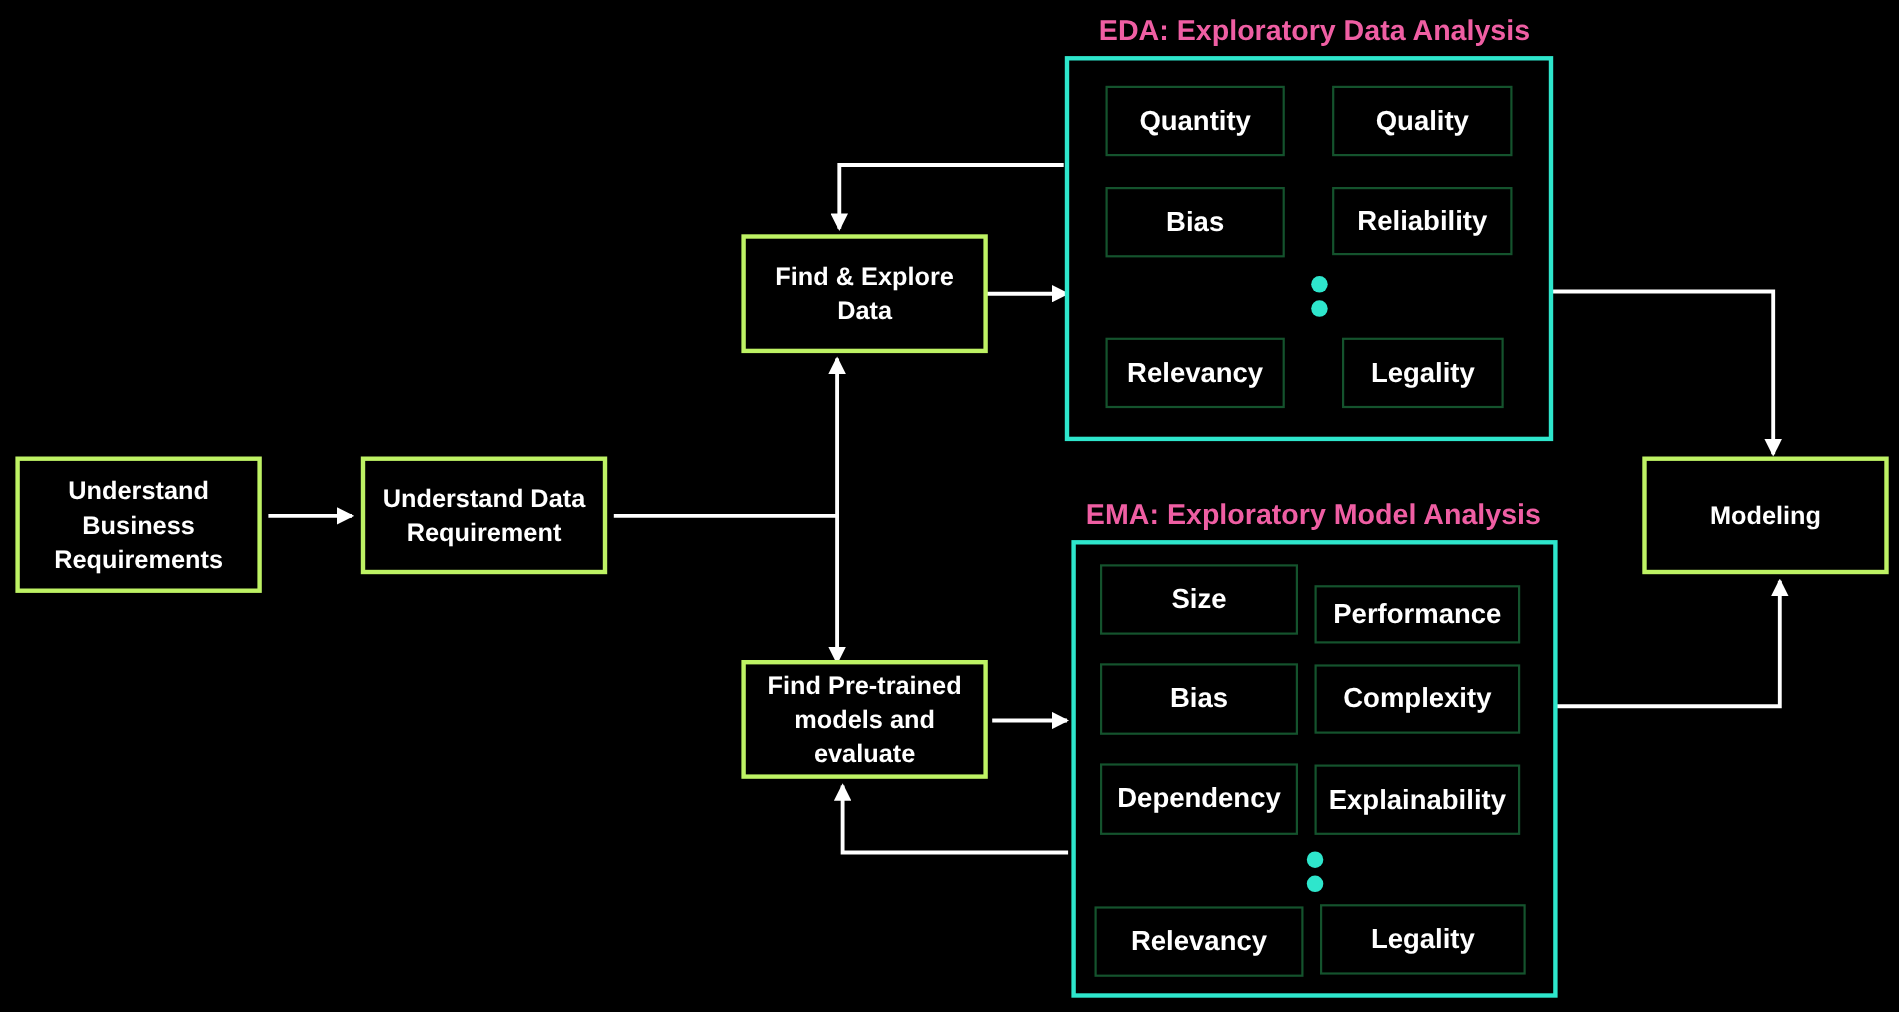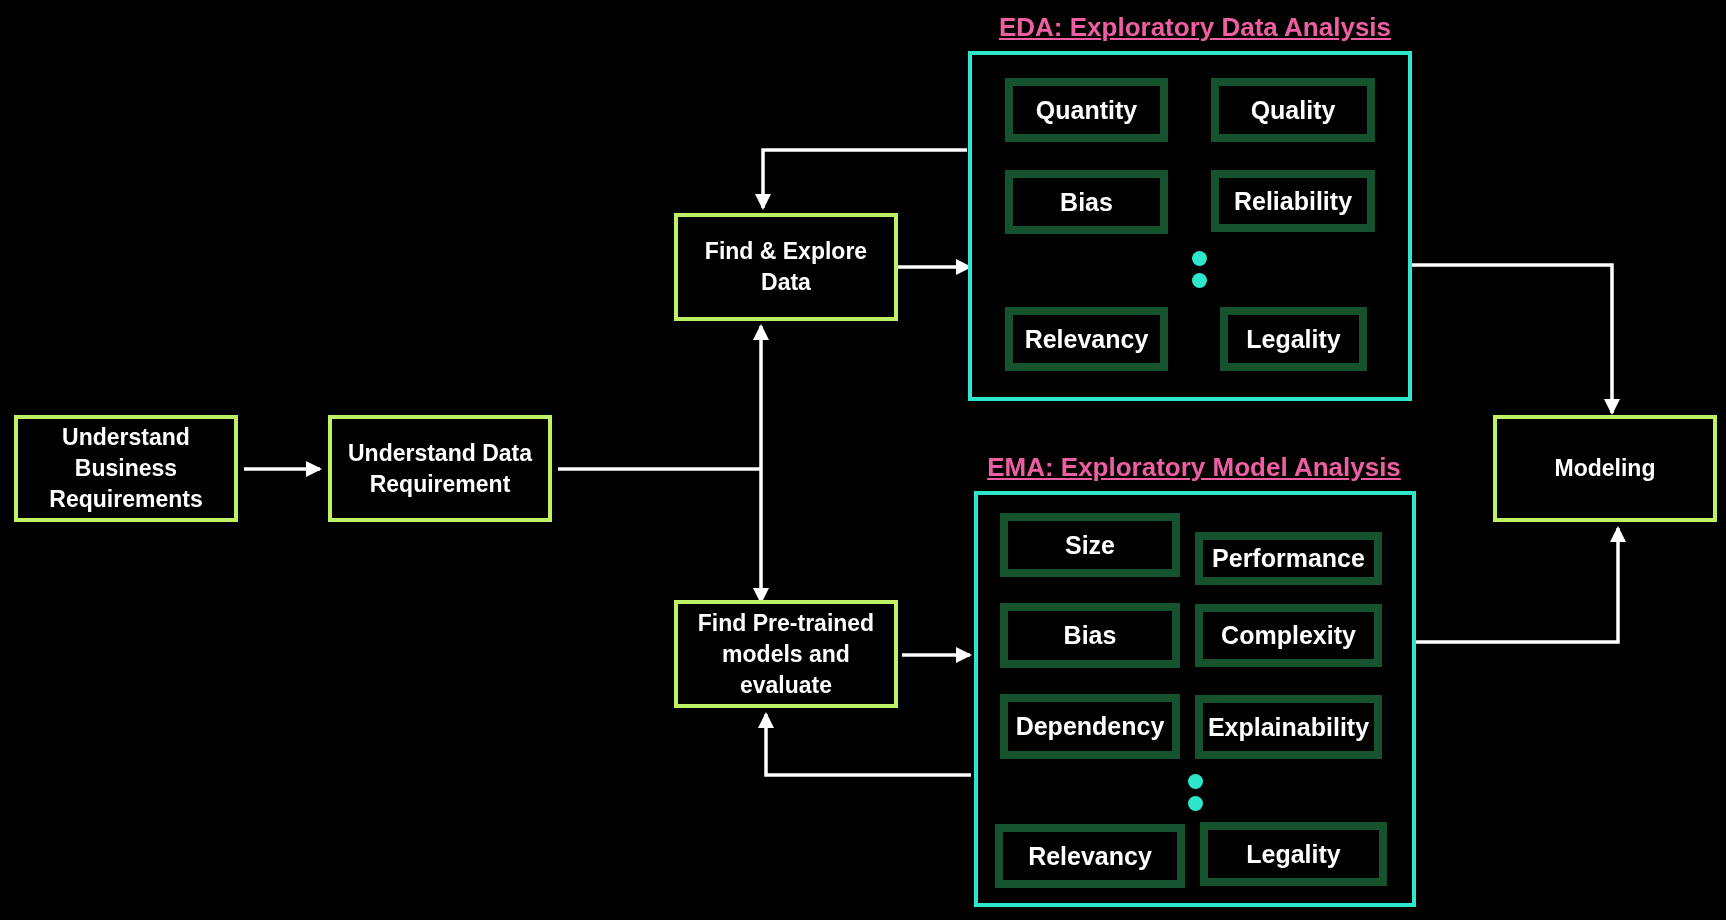--- a/index.html
+++ b/index.html
@@ -2,23 +2,23 @@
 <html><head>
 <meta charset="utf-8">
 <style>
   html, body { margin:0; padding:0; background:#000; }
   body { width:1726px; height:920px; position:relative; overflow:hidden;
          font-family:"Liberation Sans", sans-serif; }
   .box { position:absolute; box-sizing:border-box; display:flex; align-items:center;
          justify-content:center; text-align:center; color:#fff; font-weight:bold; }
   .step { border:4px solid #bef264; font-size:23px; line-height:31px; padding:0 6px; }
   .group { border:4px solid #2ee6cc; }
-  .item { border:8px solid #14532d; font-size:25px; }
+  .item { border:2px solid #14532d; font-size:25px; }
   .title { position:absolute; color:#ef5ea3; font-weight:bold; font-size:26px;
-           white-space:nowrap; transform:translateX(-50%);text-decoration:underline; }
+           white-space:nowrap; transform:translateX(-50%); }
   .dot { position:absolute; width:15px; height:15px; border-radius:50%; background:#2ee6cc; }
   svg#conn { position:absolute; left:0; top:0; }
 </style>
 </head>
 <body>
 
 <svg id="conn" width="1726" height="920">
   <defs>
     <marker id="ah" markerWidth="10" markerHeight="10" refX="8" refY="5" orient="auto" markerUnits="userSpaceOnUse">
       <path d="M0,0 L10,5 L0,10 z" fill="#fff"></path>
@@ -44,21 +44,21 @@
     <path d="M1411 265 L1612 265 L1612 413" marker-end="url(#ah2)"></path>
 
     <path d="M902 655 L970 655" marker-end="url(#ah2)"></path>
 
     <path d="M971 775 L766 775 L766 714" marker-end="url(#ah2)"></path>
 
     <path d="M1415 642 L1618 642 L1618 528" marker-end="url(#ah2)"></path>
   </g>
 </svg>
 
-<div class="box step" style="left:14px;top:415px;width:224px;height:107px;">
+<div class="box step" style="left:14px;top:415px;width:224px;height:124px;">
   <span>Understand Business Requirements</span>
 </div>
 <div class="box step" style="left:328px;top:415px;width:224px;height:107px;justify-content:flex-end;">
   <span>Understand Data Requirement</span>
 </div>
 <div class="box step" style="left:674px;top:213px;width:224px;height:108px;padding:0 20px;">
   <span>Find &amp; Explore Data</span>
 </div>
 <div class="box step" style="left:674px;top:600px;width:224px;height:108px;">
   <span>Find Pre-trained models and evaluate</span>

